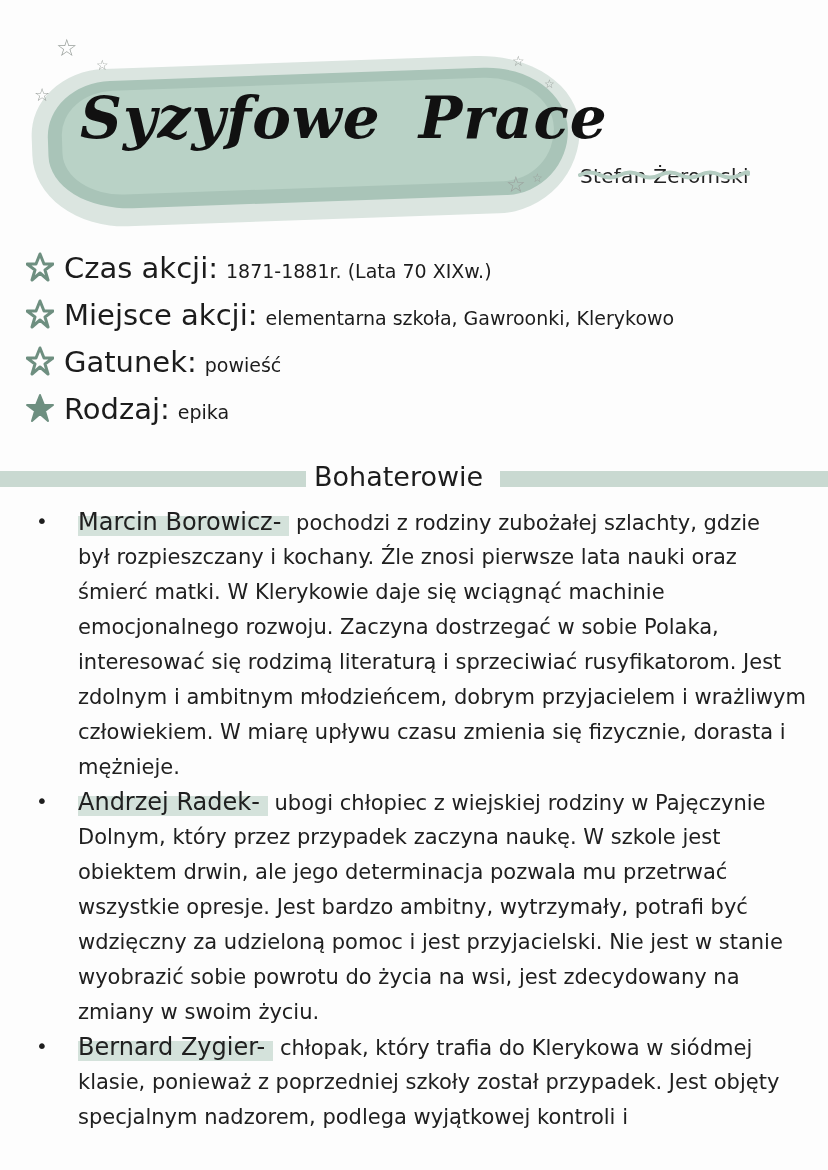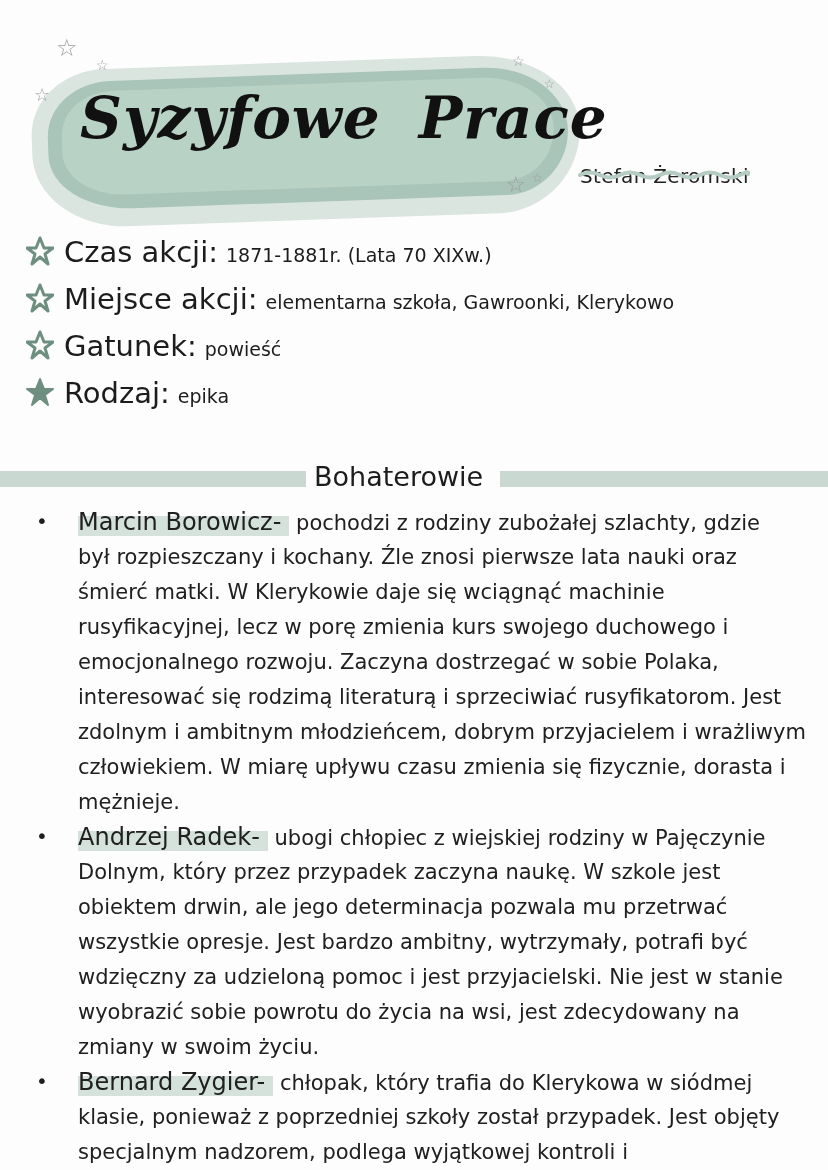--- a/index.html
+++ b/index.html
@@ -32,21 +32,21 @@
       font-size: 58px; letter-spacing: 1px; color: #111; white-space: nowrap;
     }
     .title .word2 { margin-left: 38px; }
     .deco-star { position: absolute; color: #9aa09c; font-size: 18px; line-height: 1; }
     .author {
       position: absolute; left: 580px; top: 164px;
       font-size: 20px; color: #222; letter-spacing: 0.3px;
     }
     .author-wave { position: absolute; left: 578px; top: 170px; }
 
-    .info { position: absolute; left: 26px; top: 232px; }
+    .info { position: absolute; left: 26px; top: 248px; }
     .info-row { display: flex; align-items: baseline; height: 47px; }
     .info-icon { width: 38px; flex: 0 0 38px; position: relative; top: 4px; }
     .info-label { font-size: 29px; color: #1c1c1c; margin-right: 8px; }
     .info-value { font-size: 19px; color: #1c1c1c; }
 
     .section-bar { position: absolute; left: 0; top: 467px; width: 672px; height: 26px; }
     .bar-left { position: absolute; left: 0; top: 4px; width: 306px; height: 16px; background: #c9d9d1; }
     .bar-right { position: absolute; left: 500px; top: 4px; width: 328px; height: 16px; background: #c9d9d1; }
     .section-title { position: absolute; left: 314px; top: -6px; font-size: 27px; color: #1c1c1c; }
 
@@ -123,21 +123,20 @@
   <div class="section-title">Bohaterowie</div>
   <div class="bar-right"></div>
 </div>
 
 <div class="heroes">
   <div class="hero">
     <span class="hero-bullet">•</span>
     <div class="hero-line"><span class="hero-name">Marcin Borowicz-</span> <span>pochodzi z rodziny zubożałej szlachty, gdzie</span></div>
     <div class="hero-line">był rozpieszczany i kochany. Źle znosi pierwsze lata nauki oraz</div>
     <div class="hero-line">śmierć matki. W Klerykowie daje się wciągnąć machinie</div>
-    <div class="hero-line">rusyfikacyjnej, lecz w porę zmienia kurs swojego duchowego i</div>
     <div class="hero-line">emocjonalnego rozwoju. Zaczyna dostrzegać w sobie Polaka,</div>
     <div class="hero-line">interesować się rodzimą literaturą i sprzeciwiać rusyfikatorom. Jest</div>
     <div class="hero-line">zdolnym i ambitnym młodzieńcem, dobrym przyjacielem i wrażliwym</div>
     <div class="hero-line">człowiekiem. W miarę upływu czasu zmienia się fizycznie, dorasta i</div>
     <div class="hero-line">mężnieje.</div>
   </div>
   <div class="hero">
     <span class="hero-bullet">•</span>
     <div class="hero-line"><span class="hero-name">Andrzej Radek-</span> <span>ubogi chłopiec z wiejskiej rodziny w Pajęczynie</span></div>
     <div class="hero-line">Dolnym, który przez przypadek zaczyna naukę. W szkole jest</div>

